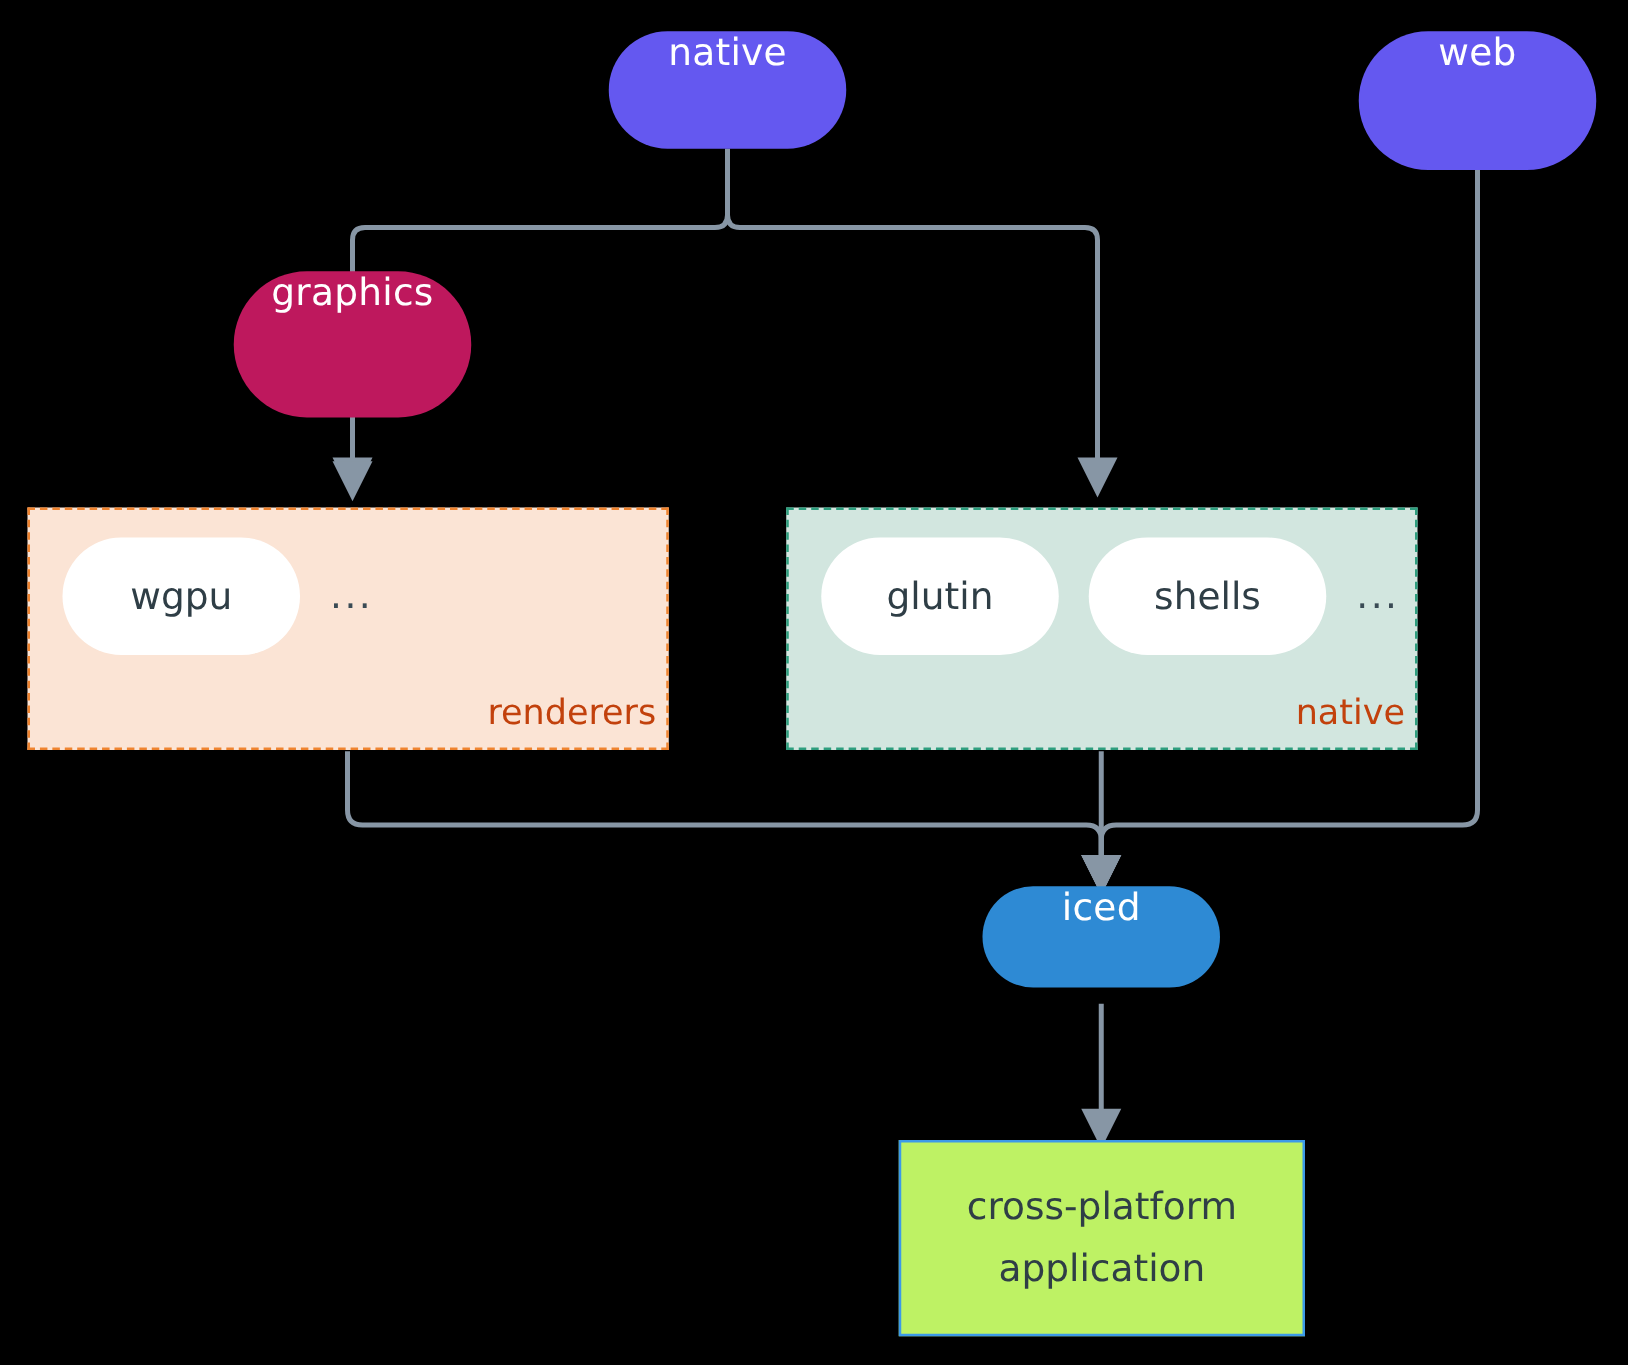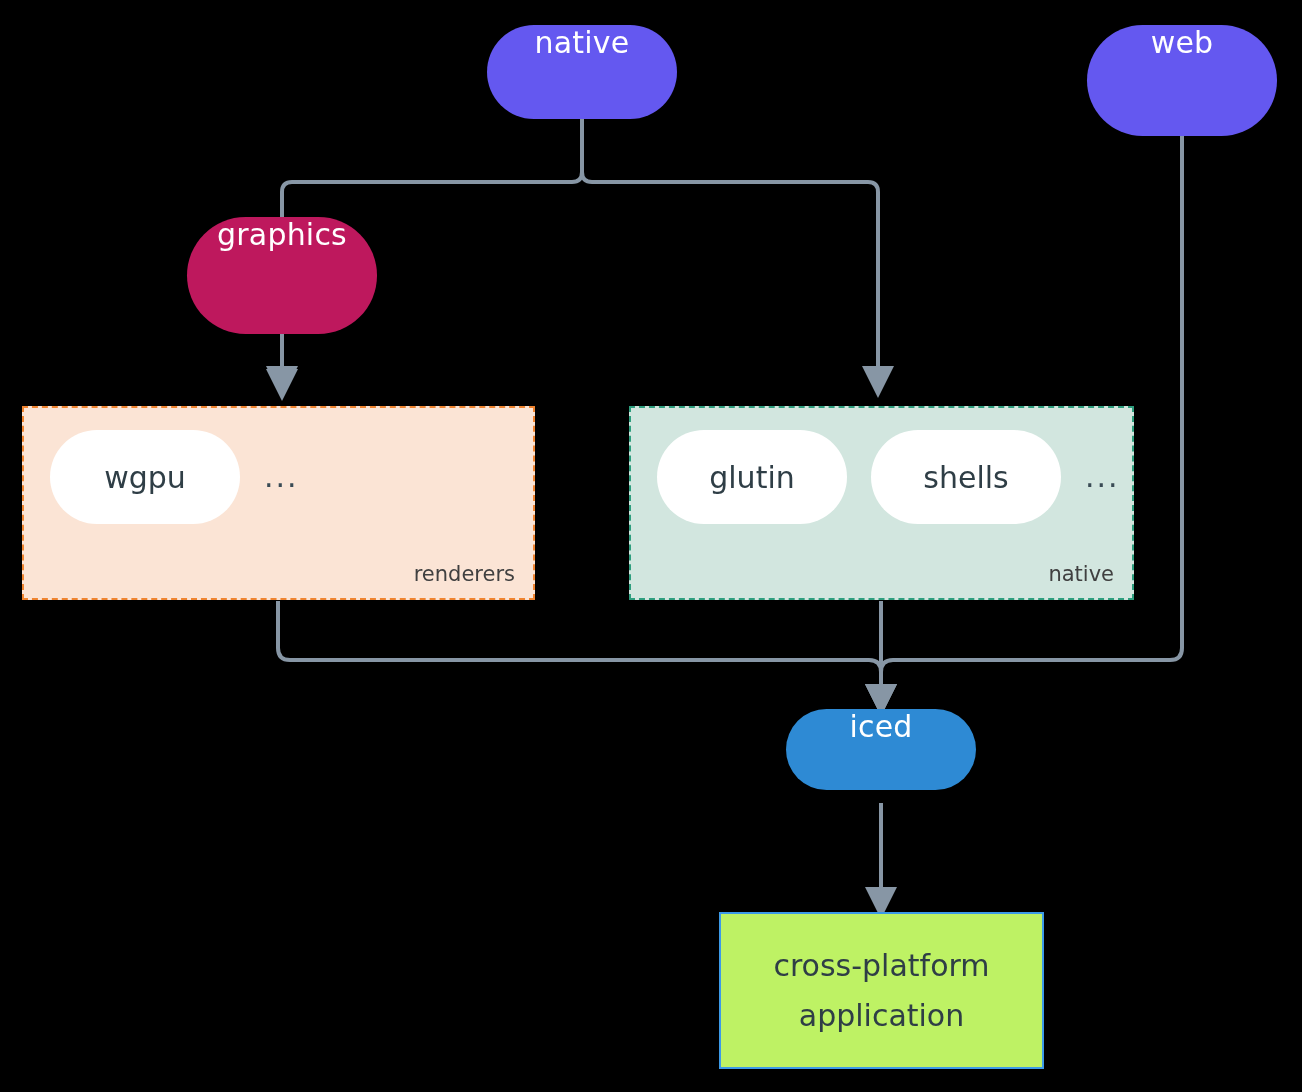--- a/index.html
+++ b/index.html
@@ -110,24 +110,24 @@
     margin-right: 24px;
   }
   .ellipsis {
     color: #3A4B55;
     font-size: 30px;
     letter-spacing: 2px;
     line-height: 94px;
   }
   .group-label {
     position: absolute;
-    right: 18px;
+    right: 8px;
     bottom: 12px;
-    color: #404040;
-    font-size: 21px;
+    color: #c2410c;
+    font-size: 28px;
   }
   .app-box {
     position: absolute;
     left: 719px;
     top: 912px;
     width: 325px;
     height: 157px;
     box-sizing: border-box;
     background: #bef264;
     border: 2px solid #3C9AE8;

